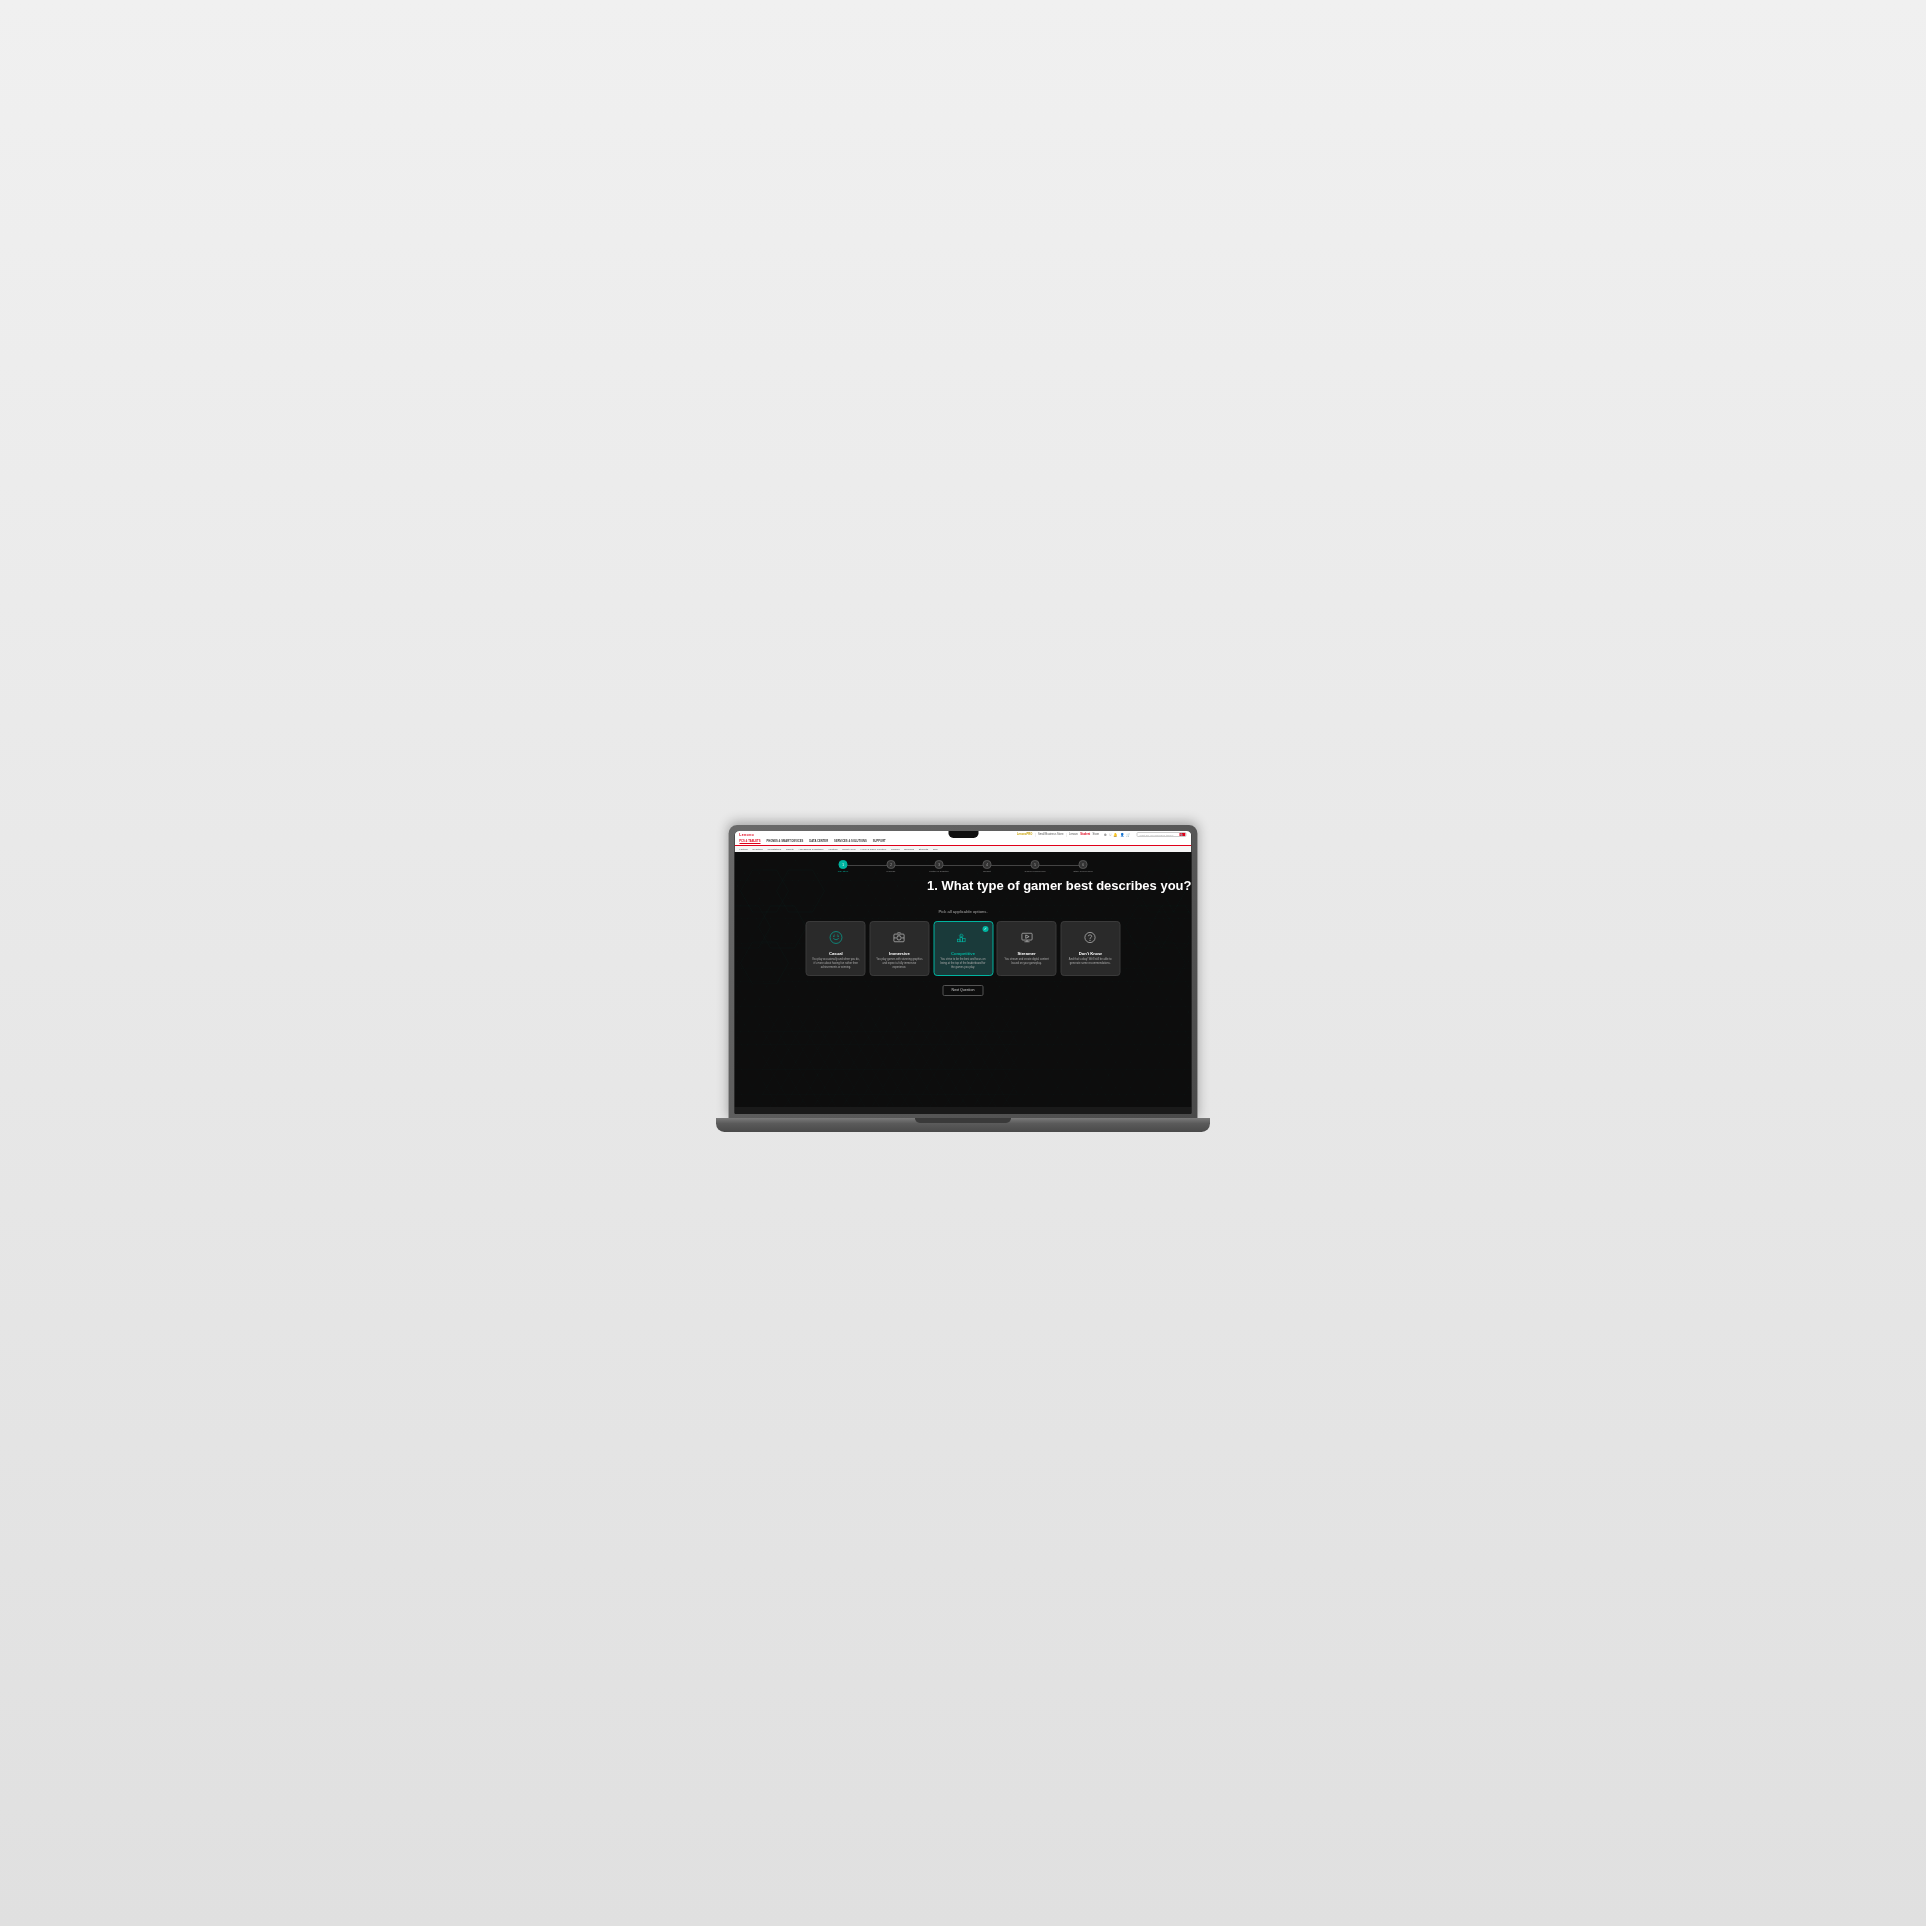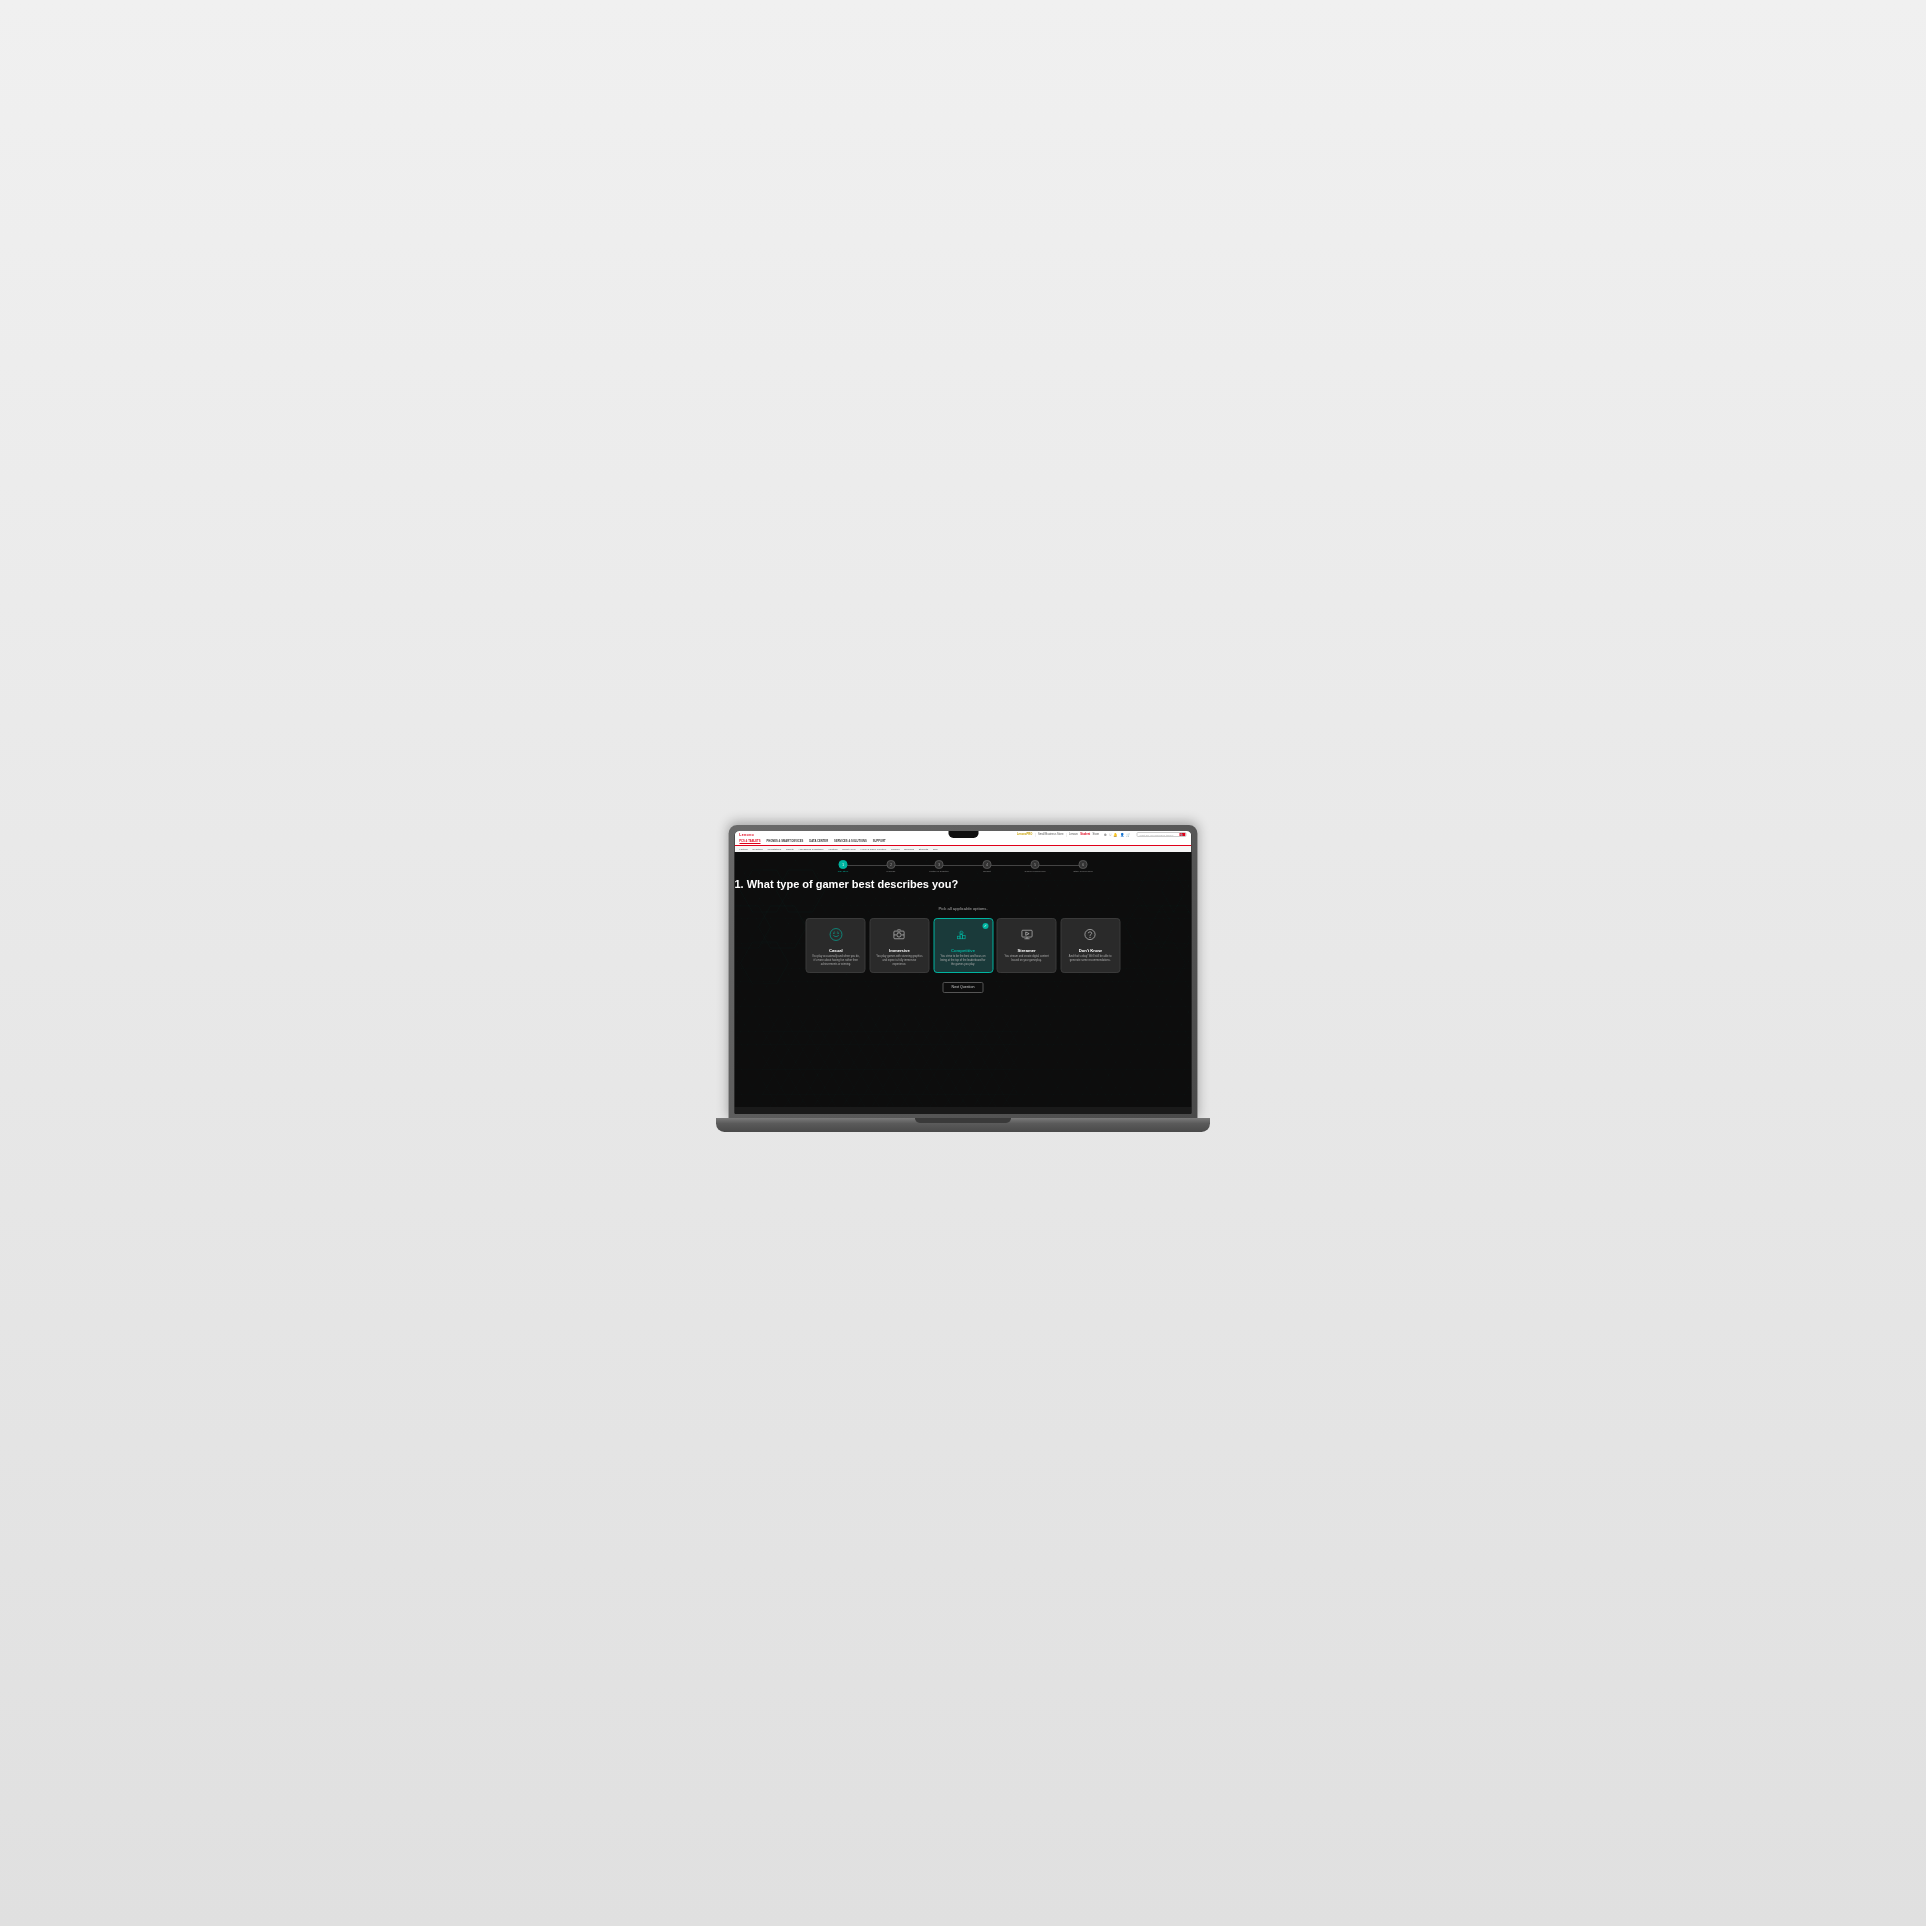--- a/index.html
+++ b/index.html
@@ -264,23 +264,23 @@
       margin-top: 1.2px;
       text-align: center;
     }
 
     .step-label.active {
       color: #00b4a0;
     }
 
     
     .question-title {
-      text-align: left;
+      text-align: right;
       color: #fff;
-      font-size: 11px;
+      font-size: 13px;
       font-weight: bold;
       margin-bottom: 16px;
       position: relative;
       z-index: 2;
     }
 
     .question-subtitle {
       text-align: center;
       color: #aaa;
       font-size: 4.2px;

